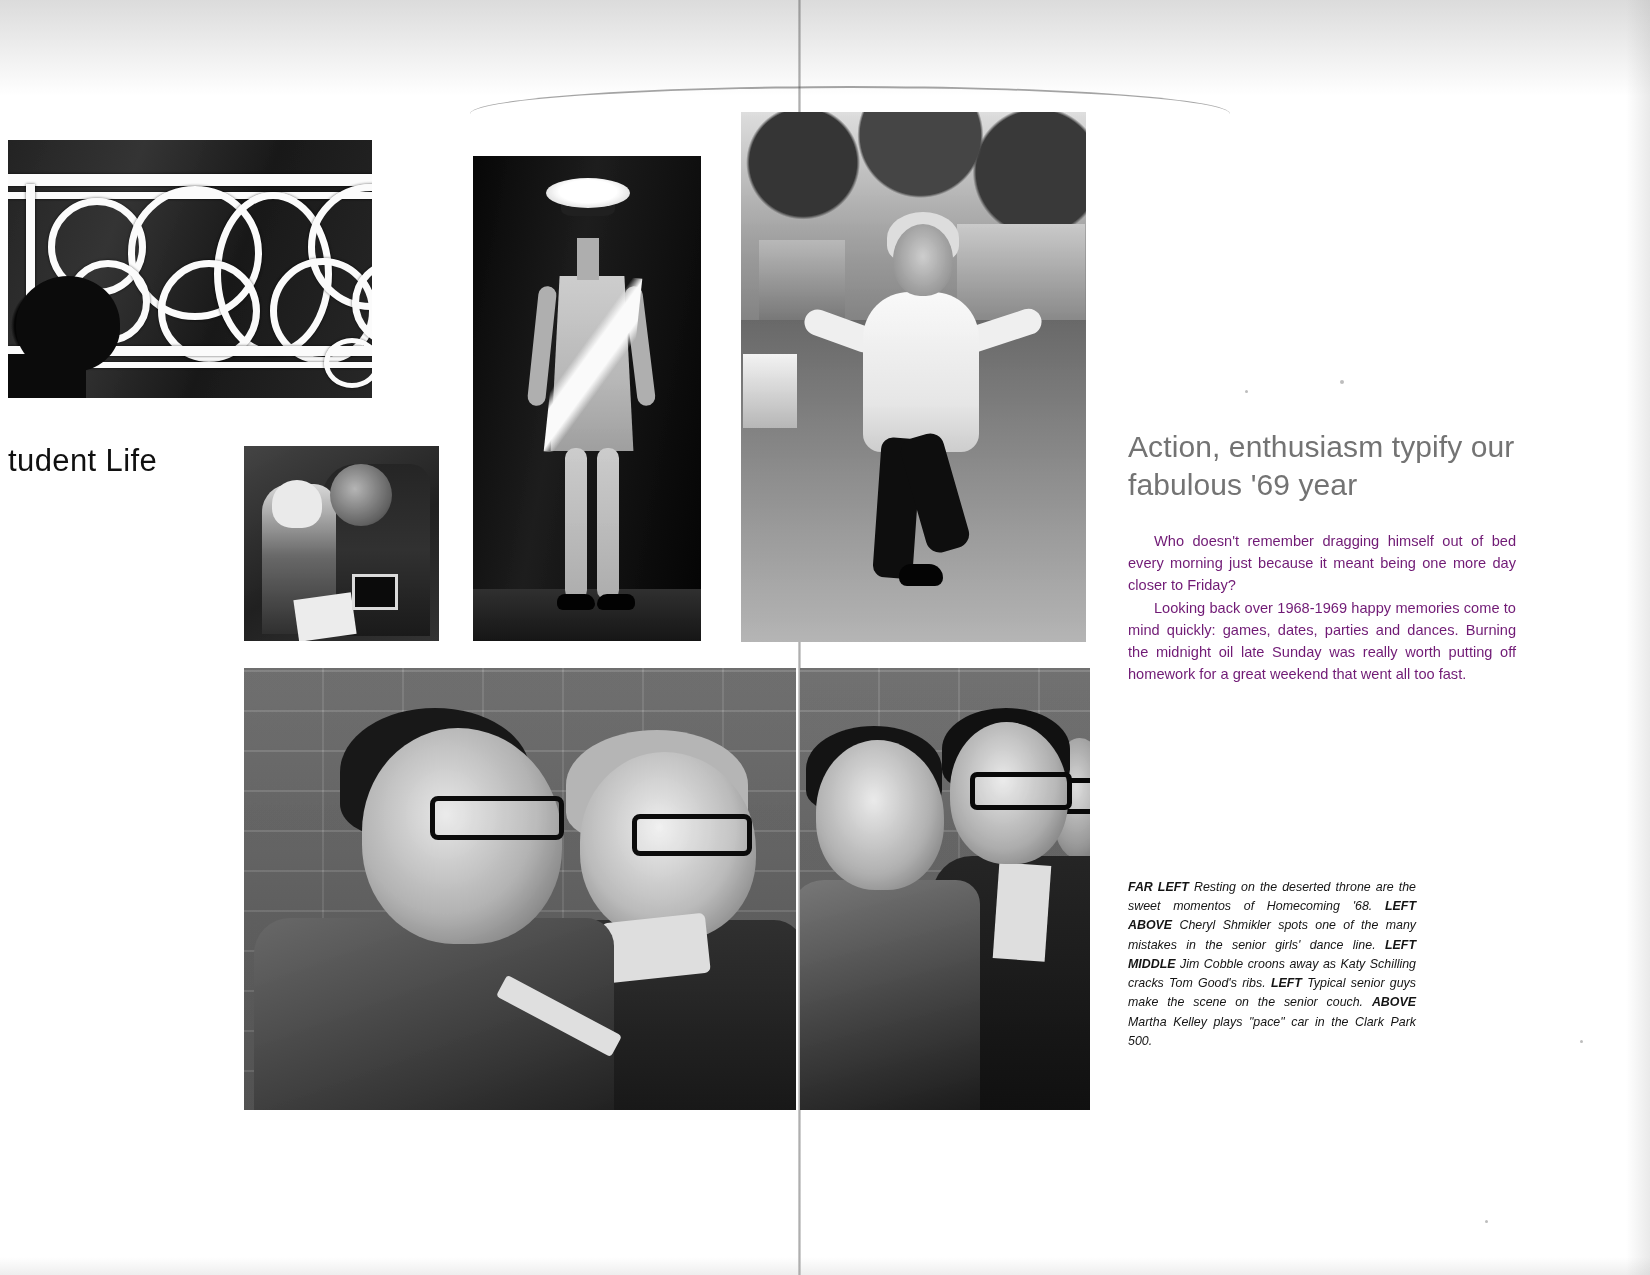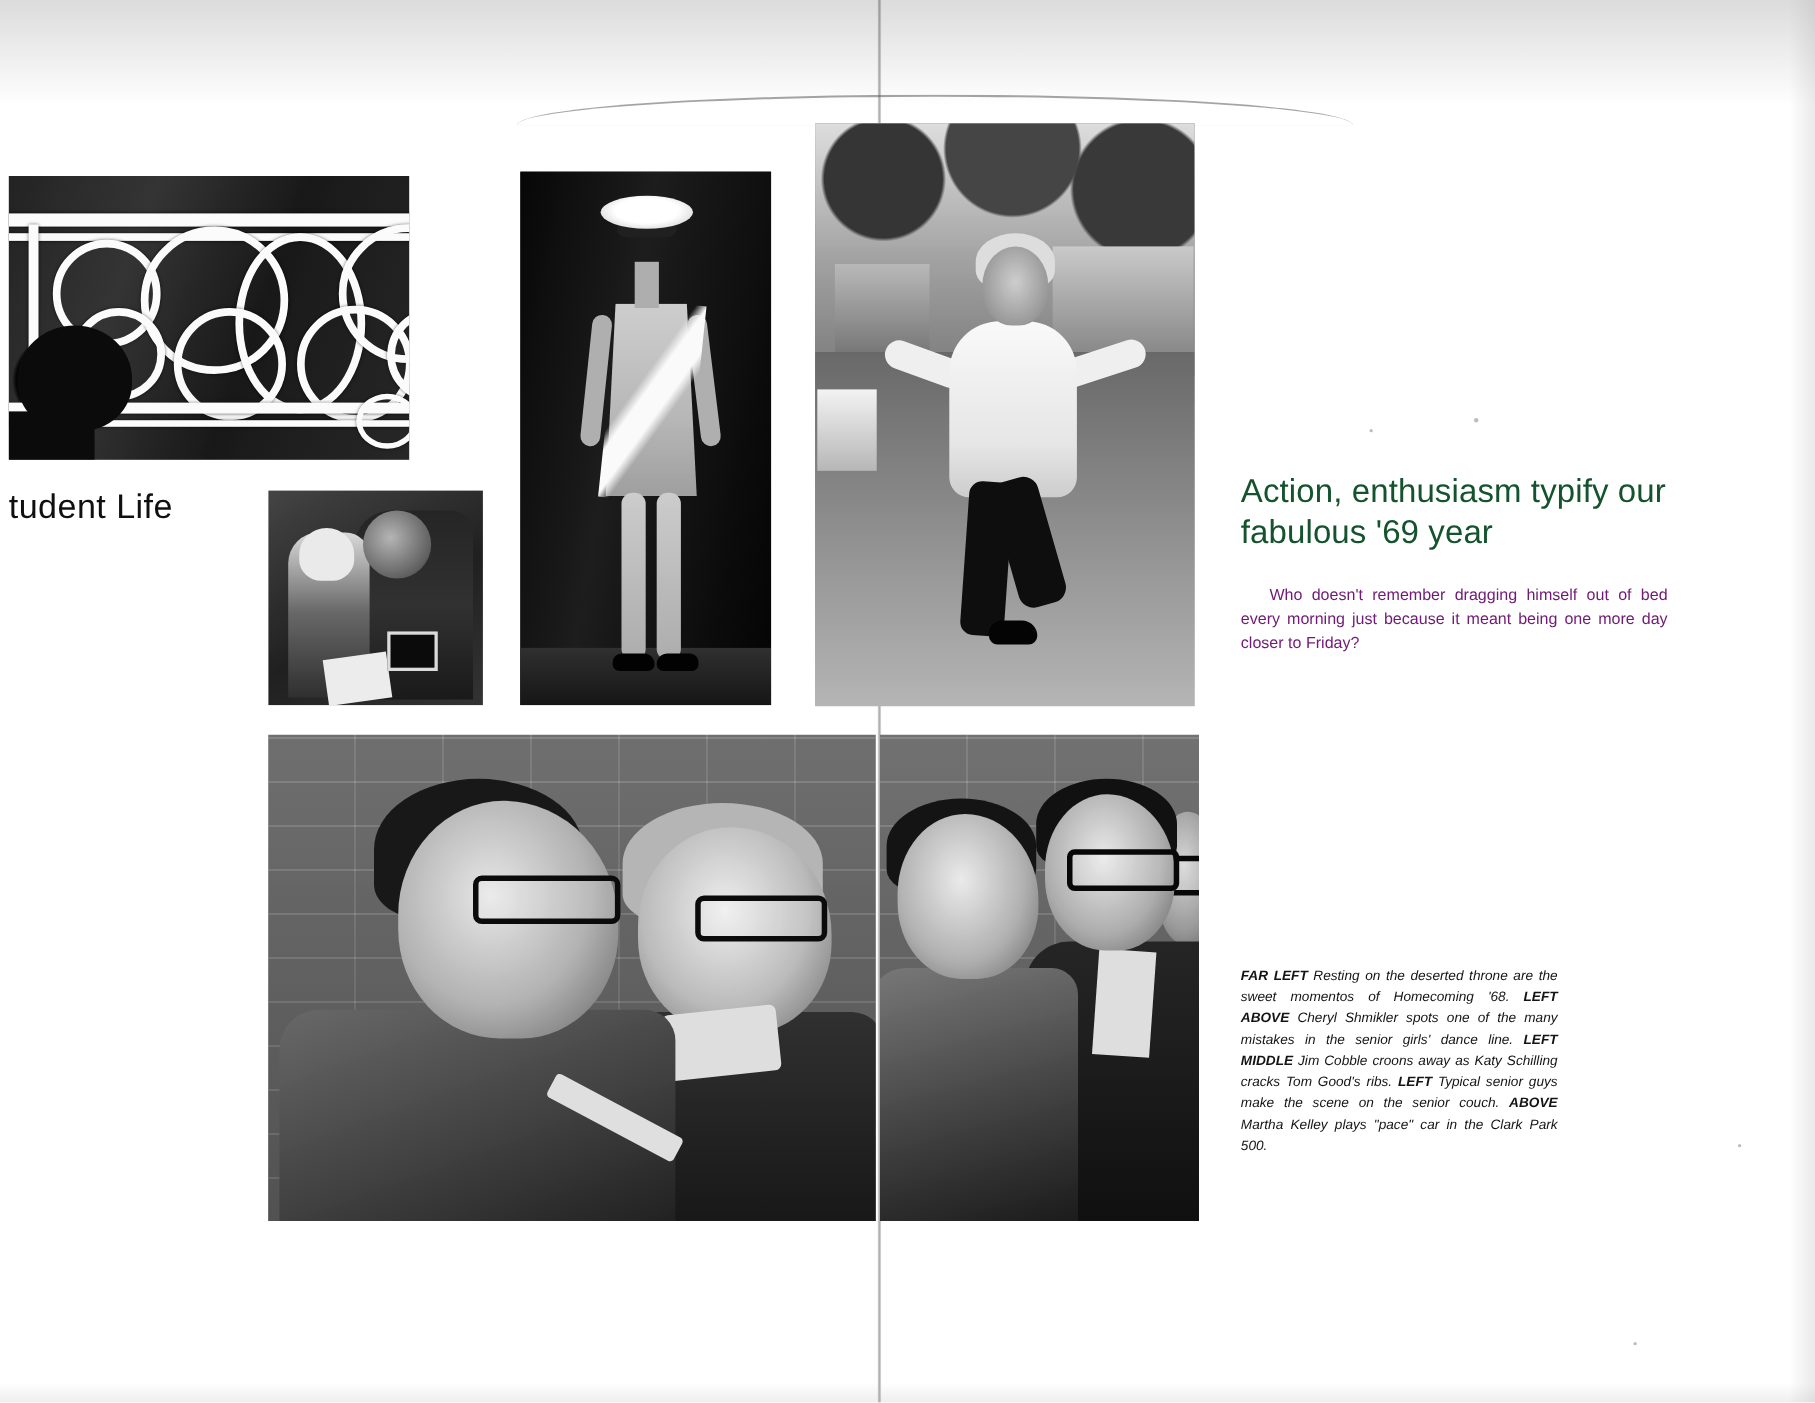--- a/index.html
+++ b/index.html
@@ -66,21 +66,21 @@
     position: absolute;
     left: 6px;
     bottom: 4px;
     font-size: 9px;
     color: rgba(255,255,255,0);
     pointer-events: none;
   }
 
   
   #photo-throne {
-    left: 8px; top: 160px; width: 364px; height: 258px;
+    left: 8px; top: 140px; width: 364px; height: 258px;
     background:
       radial-gradient(circle at 12% 72%, #0e0e0e 0 10%, rgba(14,14,14,0) 11%),
       linear-gradient(110deg, #2a2a2a 0%, #3a3a3a 30%, #202020 60%, #2e2e2e 100%);
   }
   .iron-curl {
     position: absolute;
     border: 7px solid #f2f2ee;
     border-radius: 50%;
     box-shadow: 0 0 3px rgba(0,0,0,0.6);
   }
@@ -393,21 +393,21 @@
     font-family: "Liberation Sans", sans-serif;
   }
 
   #headline {
     position: absolute;
     left: 1128px; top: 428px;
     width: 412px;
     font-size: 30px;
     line-height: 1.28;
     font-weight: 400;
-    color: #14532d;
+    color: #737373;
     letter-spacing: 0.1px;
     font-family: "Liberation Sans", sans-serif;
   }
 
   #body-copy {
     position: absolute;
     left: 1128px; top: 530px;
     width: 388px;
     font-size: 14.6px;
     line-height: 1.52;
@@ -544,20 +544,21 @@
     <div class="cp-a-head"></div>
     <span class="lbl">Three senior boys sitting on the senior couch</span>
   </div>
 
   <div id="section-title">tudent Life</div>
 
   <div id="headline">Action, enthusiasm typify our fabulous '69 year</div>
 
   <div id="body-copy">
     <p>Who doesn't remember dragging himself out of bed every morning just because it meant being one more day closer to Friday?</p>
+    <p>Looking back over 1968-1969 happy memories come to mind quickly: games, dates, parties and dances. Burning the midnight oil late Sunday was really worth putting off homework for a great weekend that went all too fast.</p>
   </div>
 
   <div id="caption">
     <span style="font-weight:700">FAR LEFT</span><span> Resting on the deserted throne are the sweet momentos of Homecoming '68. </span><span style="font-weight:700">LEFT ABOVE</span><span> Cheryl Shmikler spots one of the many mistakes in the senior girls' dance line. </span><span style="font-weight:700">LEFT MIDDLE</span><span> Jim Cobble croons away as Katy Schilling cracks Tom Good's ribs. </span><span style="font-weight:700">LEFT</span><span> Typical senior guys make the scene on the senior couch. </span><span style="font-weight:700">ABOVE</span><span> Martha Kelley plays "pace" car in the Clark Park 500.</span>
   </div>
 
   <div class="speck" style="left:1340px;top:380px;width:4px;height:4px;"></div>
   <div class="speck" style="left:1245px;top:390px;width:3px;height:3px;"></div>
   <div class="speck" style="left:1580px;top:1040px;width:3px;height:3px;"></div>
   <div class="speck" style="left:1485px;top:1220px;width:3px;height:3px;"></div>

